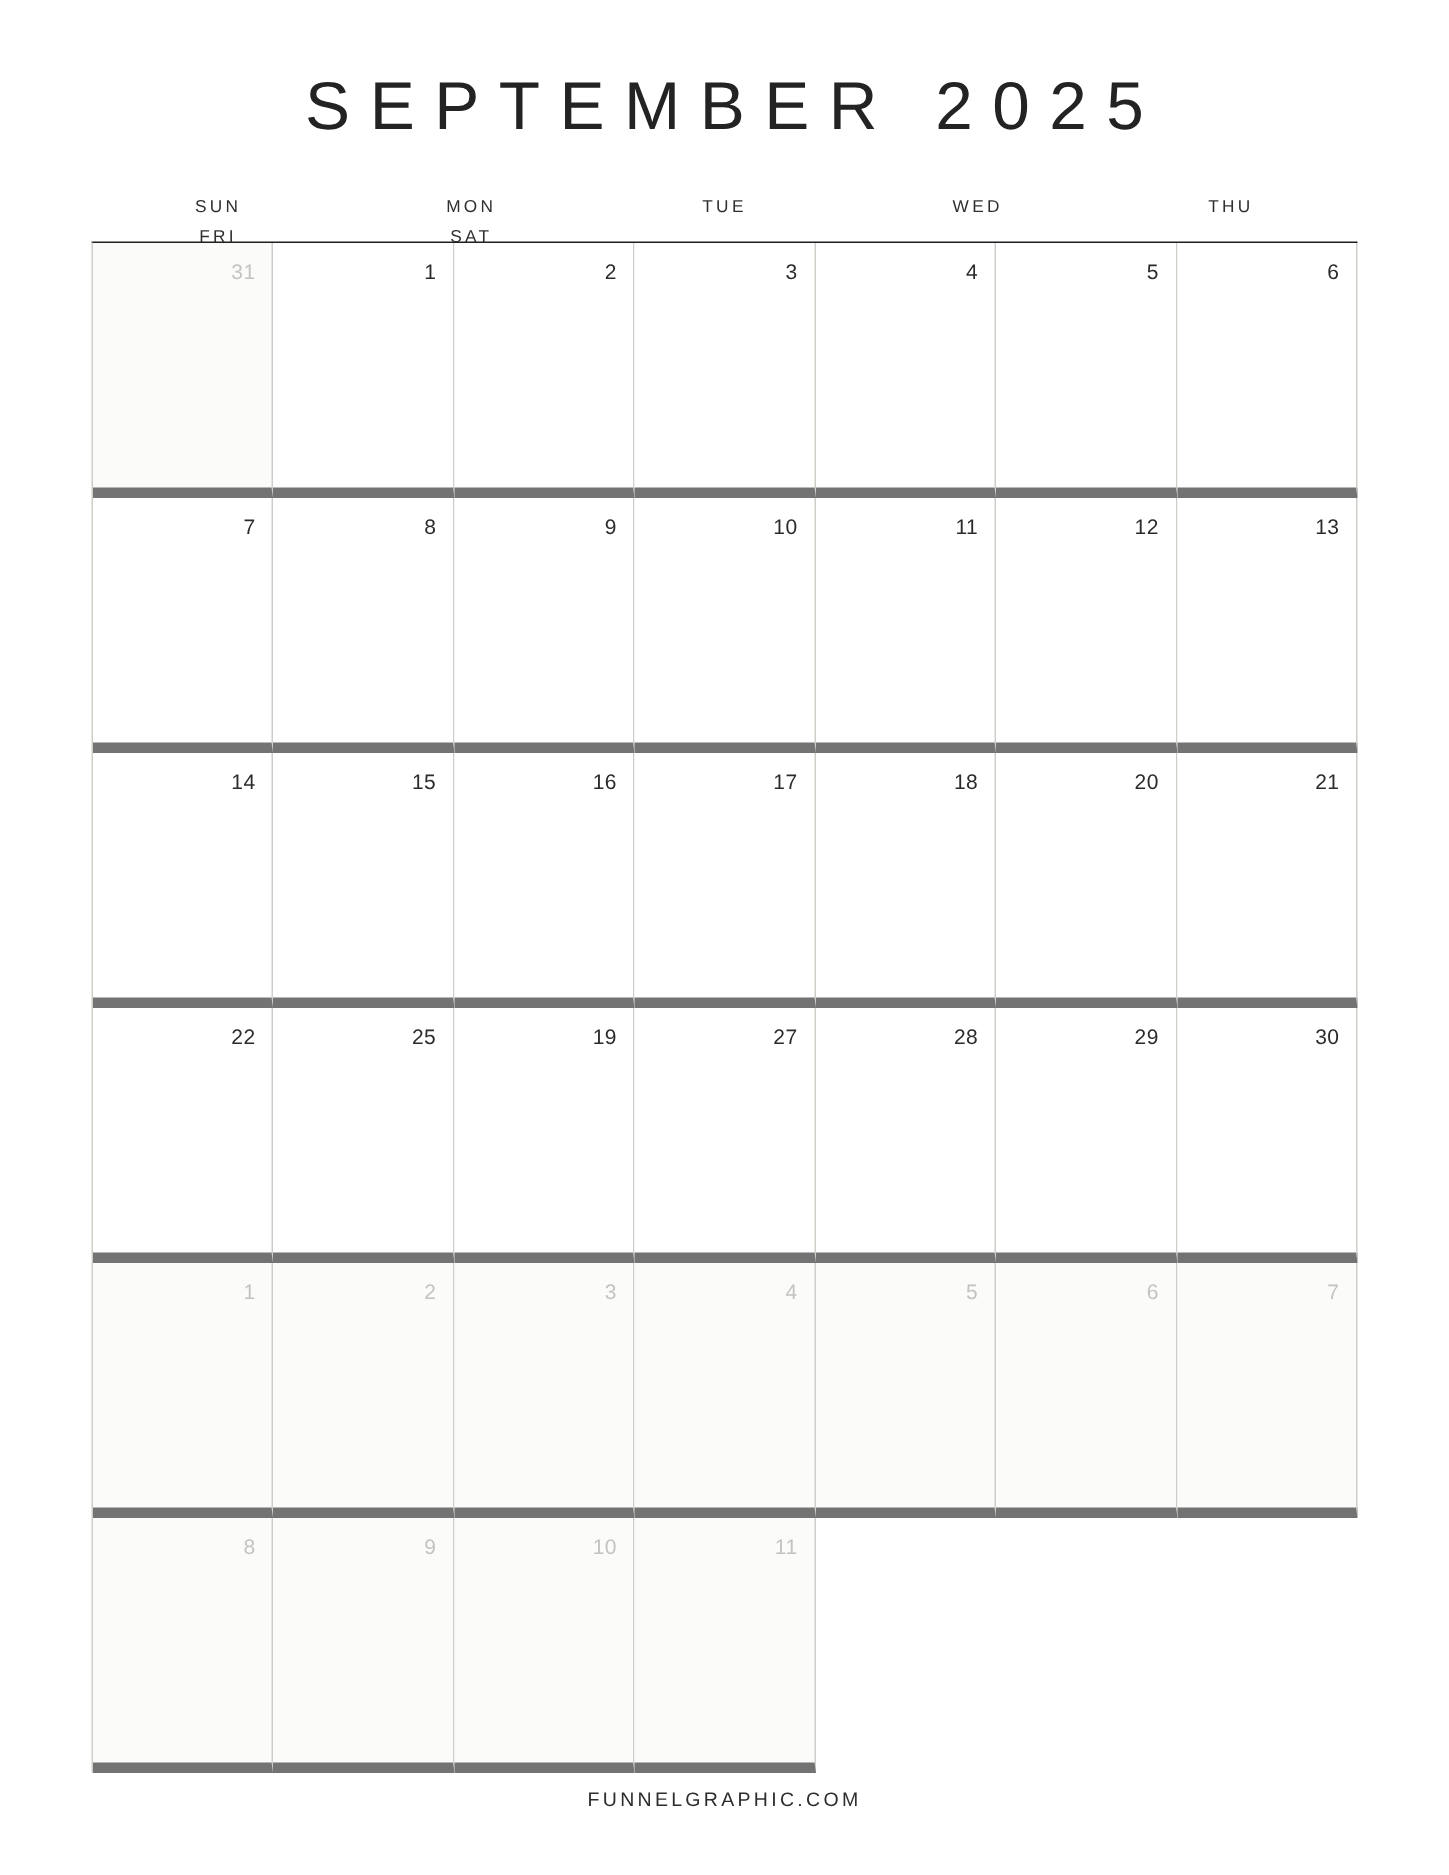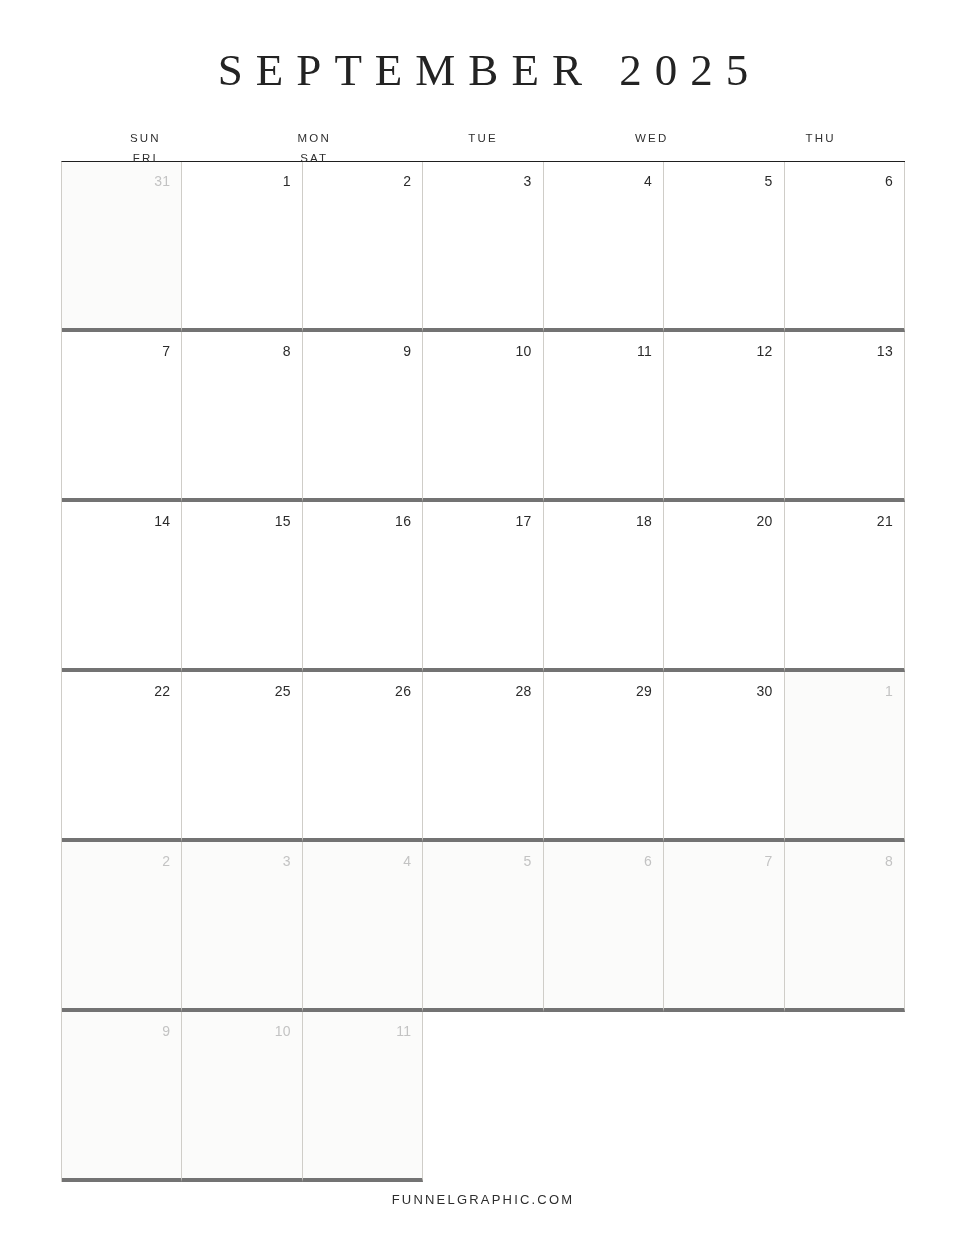--- a/index.html
+++ b/index.html
@@ -27,21 +27,21 @@
   
   .title {
     text-align: center;
     font-size: 45px;
     font-weight: 400;
     letter-spacing: 13px;
     color: #232323;
     padding-top: 48px;
     padding-left: 13px;
     line-height: 1;
-    font-family: Liberation Serif, serif;
+    font-family: Liberation Sans, sans-serif;
   }
 
   
   .calendar {
     position: absolute;
     left: 61px;
     top: 128px;
     width: 844px;
   }
 
@@ -63,21 +63,21 @@
   .grid {
     border-top: 1px solid #1f1f1f;
     border-left: 1px solid #cfcdc8;
     display: grid;
     grid-template-columns: repeat(7, 1fr);
     grid-auto-rows: 170px;
   }
 
   .cell {
     border-right: 1px solid #cfcdc8;
-    border-bottom: 4px solid #737373;
+    border-bottom: 7px solid #737373;
     position: relative;
     background: #ffffff;
   }
 
   .cell.muted-bg {
     background: #fbfbfa;
   }
 
   .daynum {
     position: absolute;
@@ -187,21 +187,24 @@
         <div class="cell">
           <div class="daynum">21</div>
         </div>
         <div class="cell">
           <div class="daynum">22</div>
         </div>
         <div class="cell">
           <div class="daynum">25</div>
         </div>
         <div class="cell">
-          <div class="daynum">26</div>
+          <div class="daynum">19</div>
+        </div>
+        <div class="cell">
+          <div class="daynum">27</div>
         </div>
         <div class="cell">
           <div class="daynum">28</div>
         </div>
         <div class="cell">
           <div class="daynum">29</div>
         </div>
         <div class="cell">
           <div class="daynum">30</div>
         </div>

